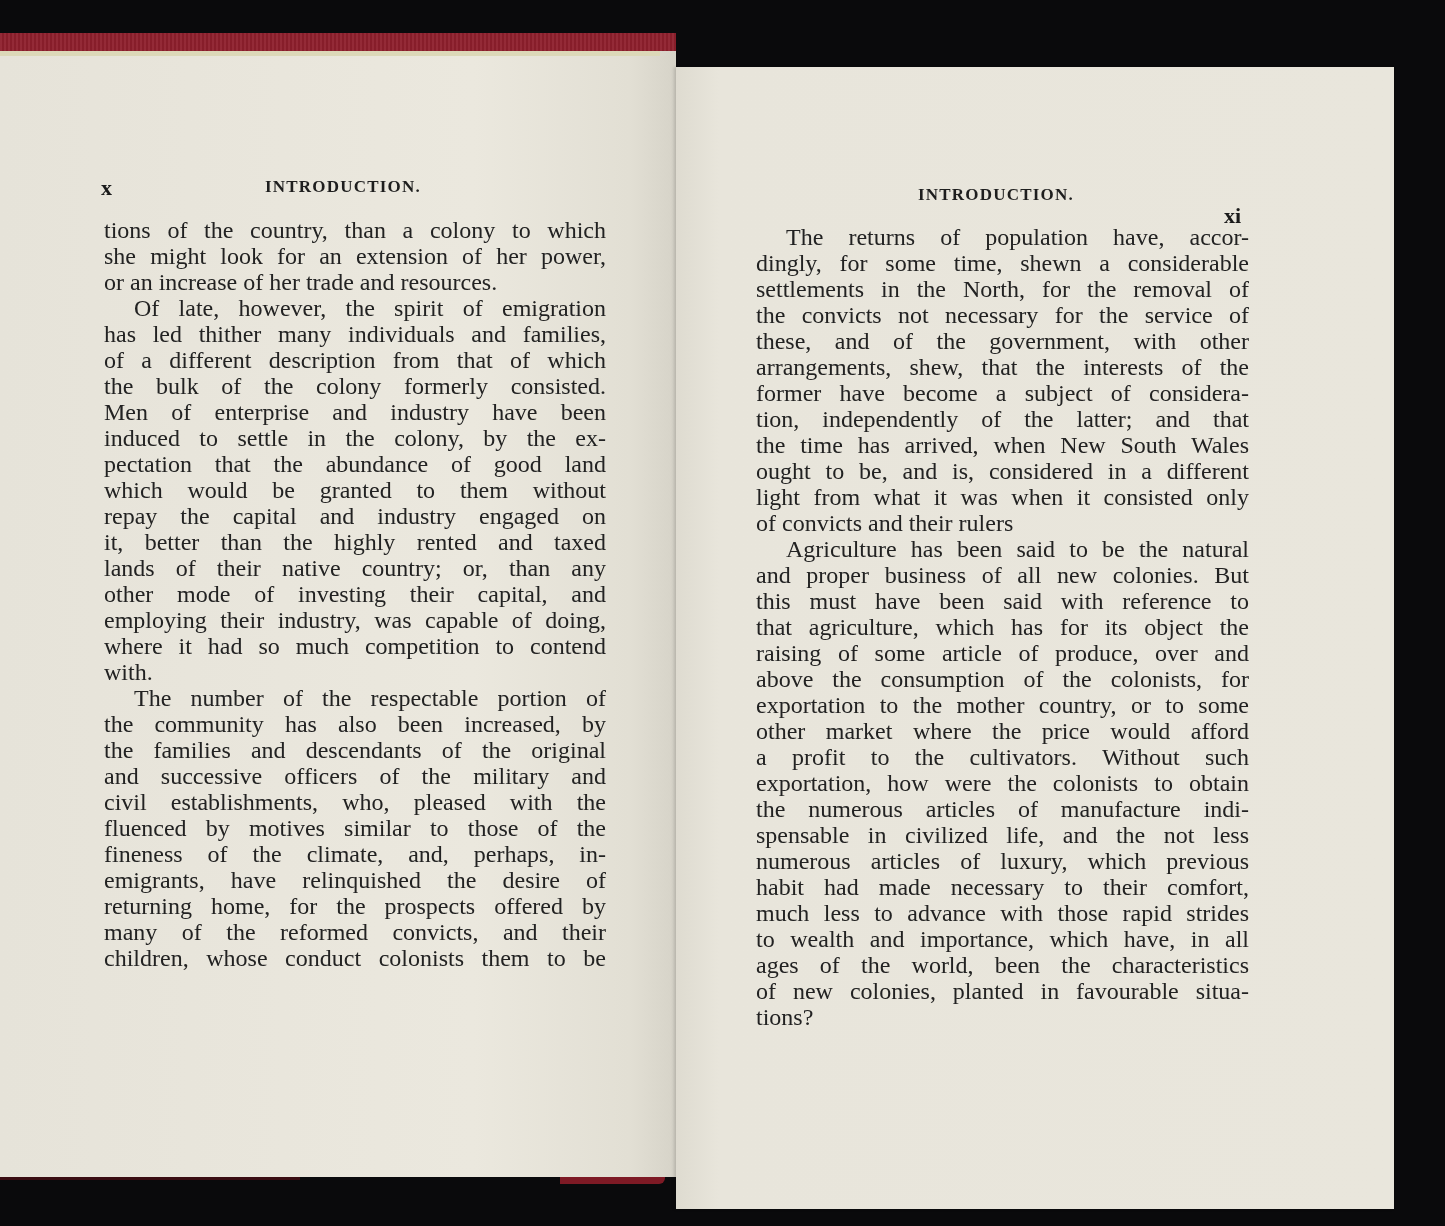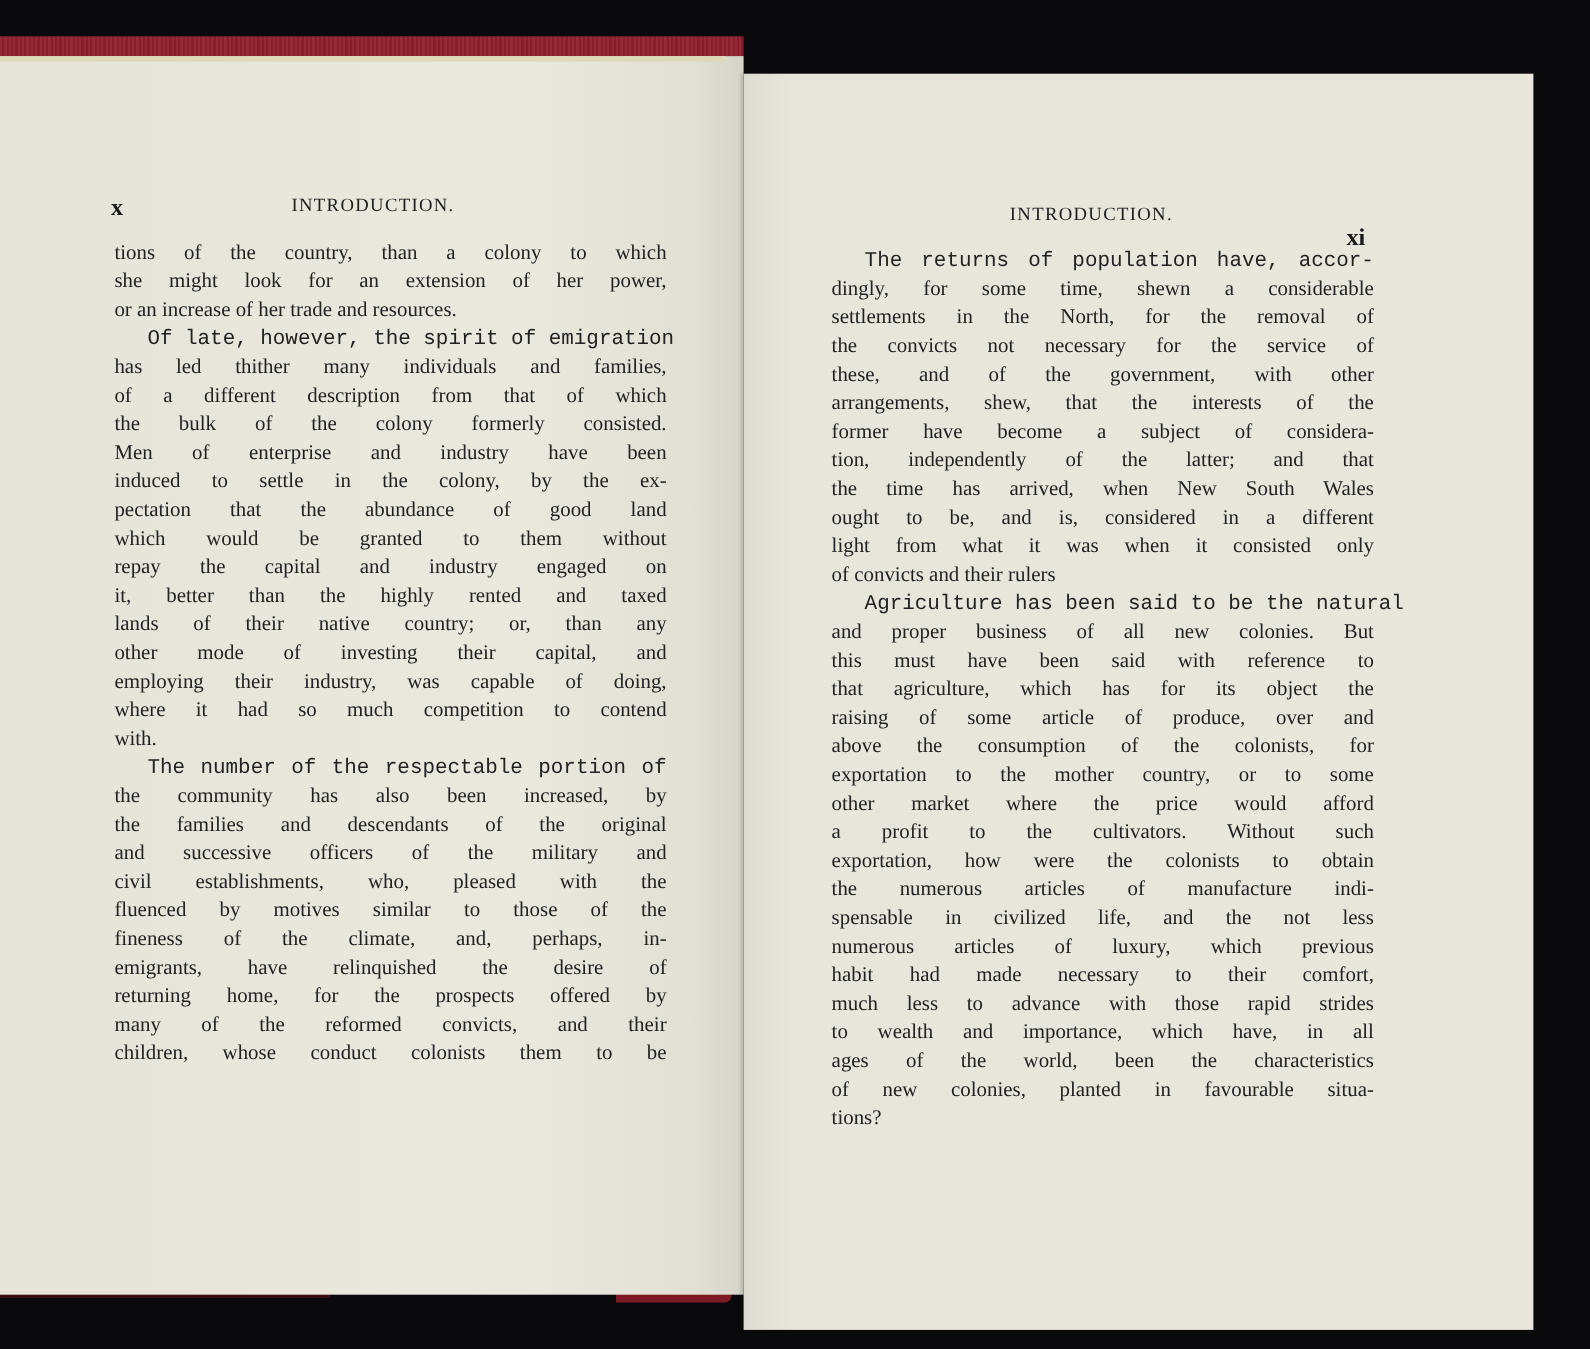--- a/index.html
+++ b/index.html
@@ -66,46 +66,46 @@
       width: 718px;
       height: 1142px;
       background: linear-gradient(90deg, #dedbd0 0%, #e8e5db 6%, #e9e6dc 100%);
       box-shadow: -2px 0 3px rgba(0,0,0,0.15);
     }
     .running-head {
       position: absolute;
       font-size: 17px;
       letter-spacing: 1.2px;
       color: #1e1e1e;
+      font-weight: bold;
     }
     .folio {
       position: absolute;
       font-size: 22px;
       font-weight: bold;
       color: #1a1a1a;
     }
     .text-block {
       position: absolute;
-      font-size: 19px;
+      font-size: 24px;
       line-height: 26px;
       color: #222;
     }
     .line {
       display: block;
       white-space: nowrap;
       text-align: justify;
       text-align-last: justify;
       height: 26px;
     }
     .line.last {
       text-align-last: left;
     }
     .line.indent {
       padding-left: 30px;
-      font-family: Liberation Mono, monospace;
     }
   </style>
 </head>
 <body>
 
 <div class="cover-edge-top"></div>
 <div class="cover-edge-bottom"></div>
 <div class="cover-edge-bottom-left"></div>
 
 <div class="page page-left">

